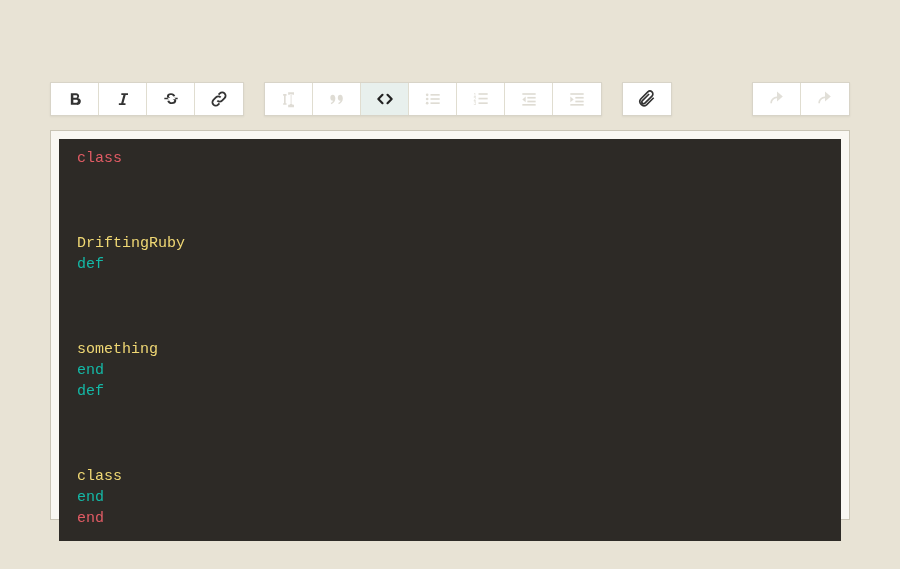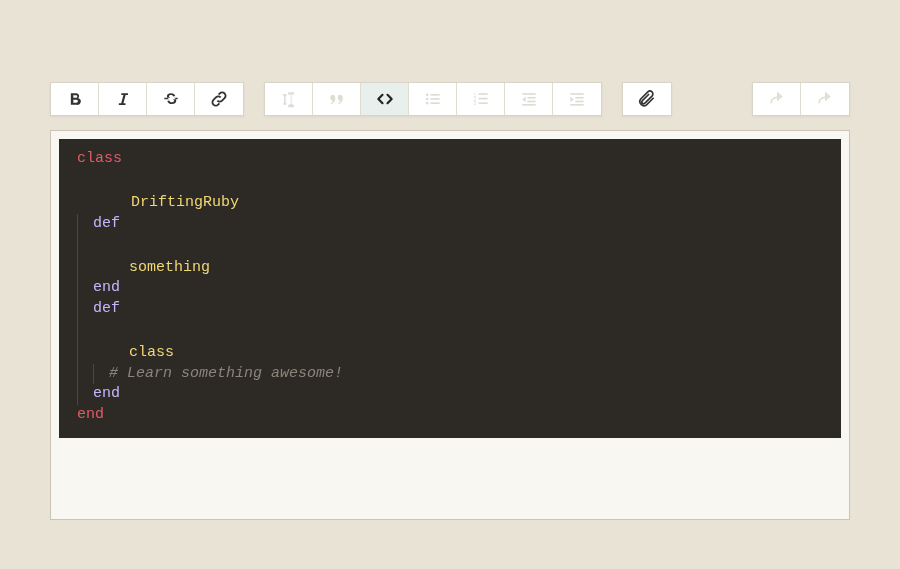--- a/index.html
+++ b/index.html
@@ -48,25 +48,25 @@
     height: 390px;
     padding: 8px;
   }
   .codeblock {
     background: #2d2a26;
     padding: 10px 18px 12px 18px;
     font-family: "SFMono-Regular", Consolas, "Liberation Mono", Menlo, monospace;
     font-size: 15px;
     line-height: 1.38;
   }
-  .line { display: flex; white-space: pre; }
+  .line { display: flex; white-space: pre; flex-direction: column; }
   .guide { border-left: 1px solid #4a4742; }
   .kw { color: #e15b64; }
   .name { color: #f0d874; margin-top: 44px; }
-  .def { color: #c4b5fd; }
+  .def { color: #14b8a6; }
   .cm { color: #8a8578; font-style: italic; }
   .sp { display: inline-block; width: 16px; }
 </style>
 </head>
 <body>
 
 <div class="toolbar">
 
   <div class="btn-group">
     <button class="tbtn" title="bold">
@@ -172,17 +172,16 @@
 
 </div>
 
 <div class="editor">
   <div class="codeblock">
     <div class="line"><span class="kw">class</span><span> </span><span class="name">DriftingRuby</span></div>
     <div class="line"><span class="sp guide"></span><span class="def">def</span><span> </span><span class="name">something</span></div>
     <div class="line"><span class="sp guide"></span><span class="def">end</span></div>
     <div class="line"><span class="sp guide"></span></div>
     <div class="line"><span class="sp guide"></span><span class="def">def</span><span> </span><span class="name">class</span></div>
-    <div class="line"><span class="sp guide"></span><span class="sp guide"></span><span class="cm"># Learn something awesome!</span></div>
     <div class="line"><span class="sp guide"></span><span class="def">end</span></div>
     <div class="line"><span class="kw">end</span></div>
   </div>
 </div>
 
 </body></html>

